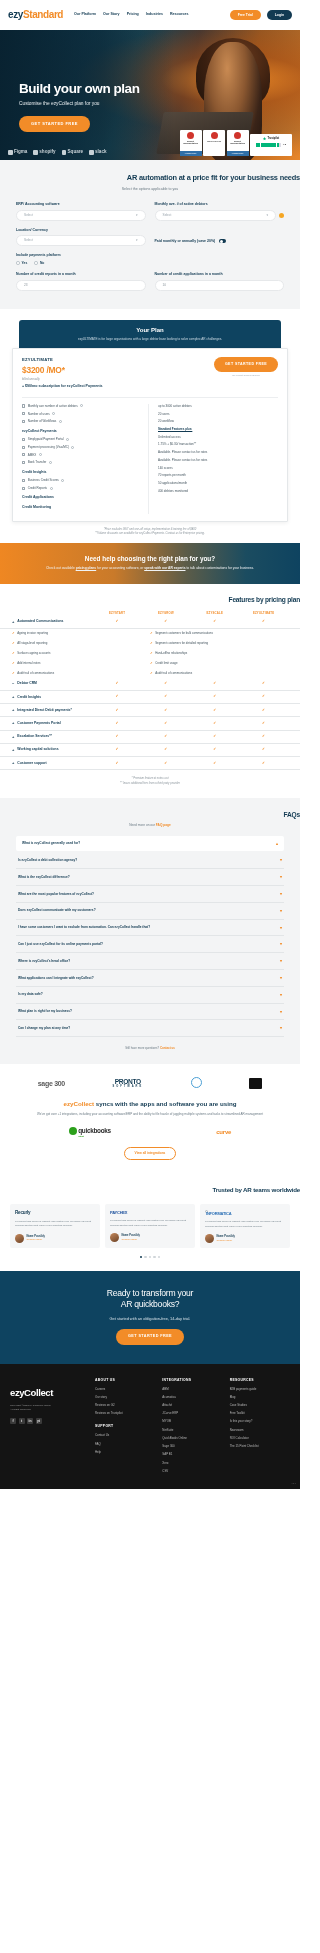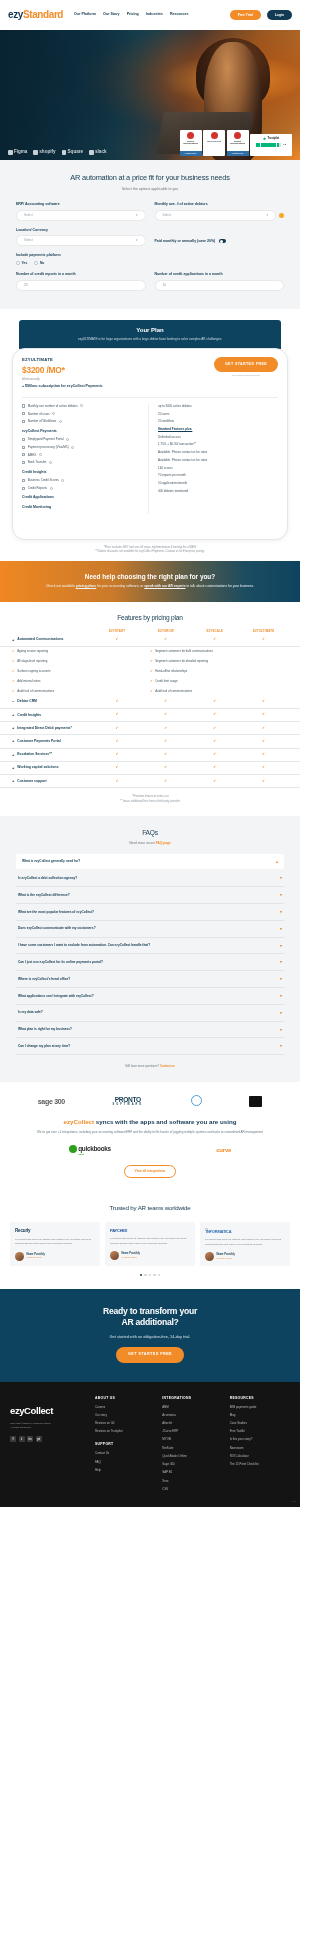--- a/index.html
+++ b/index.html
@@ -46,21 +46,21 @@
   .bg.tp{width:42px;height:22px;padding:3px 2px;}
   .tp-top{display:flex;align-items:center;gap:1px;font-size:2.6px;font-weight:700;color:#191919;}
   .star{color:#00b67a;font-size:4px;line-height:1;}
   .stars{display:flex;gap:.6px;margin-top:1.6px;align-items:center;}
   .stars i{width:4.6px;height:4.6px;background:#00b67a;display:inline-block;}
   .stars i:last-of-type{background:linear-gradient(90deg,#00b67a 55%,#dcdce6 55%);}
   .stars b{font-size:2.4px;color:#191919;margin-left:1px;}
 
   
   .sec-calc{background:#f3f4f5;padding:13px 0 18px;}
-  .h2{text-align:center;color:#123a52;font-weight:400;letter-spacing:-.2px;}
+  .h2{text-align:right;color:#123a52;font-weight:700;letter-spacing:-.2px;}
   .sec-calc .h2{font-size:7.4px;}
   .sub{text-align:center;color:#6b7a84;font-size:3.6px;margin-top:3px;}
   .form{padding:0 16px;margin-top:10px;}
   .frow{display:flex;gap:9px;margin-bottom:7px;}
   .fcol{flex:1;min-width:0;}
   .flab{font-size:3.5px;font-weight:700;color:#123a52;margin-bottom:2.5px;}
   .sel{background:#fff;border-radius:20px;height:11px;display:flex;align-items:center;justify-content:space-between;padding:0 7px;border:1px solid #e6e8ea;}
   .sel span{font-size:3.2px;color:#9aa5ad;}
   .car{font-size:3.4px;color:#5d6b74;}
   .withdot{display:flex;align-items:center;gap:3px;}
@@ -74,21 +74,21 @@
   .rb{width:3.6px;height:3.6px;border-radius:50%;border:.7px solid #b6bfc5;background:#fff;}
   .radio span{font-size:3.3px;font-weight:700;color:#123a52;}
   .inp{background:#fff;border-radius:20px;height:11px;display:flex;align-items:center;padding:0 7px;border:1px solid #e6e8ea;}
   .inp span{font-size:3.2px;color:#8b959c;}
 
   
   .planwrap{padding:11px 12px 6px;background:#fff;}
   .plan-hd{background:#0e4360;border-radius:3px 3px 0 0;padding:6px 14px 7px;text-align:center;margin:0 7px;}
   .plan-hd h3{color:#fff;font-size:6px;font-weight:700;}
   .plan-hd p{color:#cfdde6;font-size:3.1px;margin-top:2.5px;line-height:1.5;}
-  .plan-cd{background:#fff;border:1px solid #e4e7e9;border-radius:13px;margin-top:-1px;padding:8px 9px 25px;box-shadow:0 1px 4px rgba(0,0,0,.07);}
+  .plan-cd{background:#fff;border:1px solid #e4e7e9;border-radius:1px;margin-top:-1px;padding:8px 9px 7px;box-shadow:0 1px 4px rgba(0,0,0,.07);}
   .ptop{display:flex;justify-content:space-between;align-items:flex-start;}
   .tier{font-size:4.2px;font-weight:700;color:#123a52;letter-spacing:.2px;}
   .price{font-size:8.4px;font-weight:700;color:#f28c28;margin-top:1.5px;letter-spacing:-.2px;}
   .billed{font-size:2.8px;color:#8b959c;margin-top:.5px;}
   .addon{font-size:3.6px;font-weight:700;color:#123a52;margin-top:2.5px;}
   .pbtn{text-align:center;}
   .pbtn .b{background:#f28c28;color:#fff;font-size:3.6px;font-weight:700;letter-spacing:.4px;border-radius:20px;padding:5px 11px;display:inline-block;white-space:nowrap;}
   .pbtn .n{font-size:2.5px;color:#a3acb2;margin-top:2.5px;}
   .ftab{display:flex;margin-top:8px;border-top:1px solid #eceef0;padding-top:6px;}
   .fcolL{flex:1;border-right:1px solid #eceef0;padding-right:6px;}
@@ -177,21 +177,21 @@
   .cfoot{display:flex;align-items:center;gap:2.5px;margin-top:5px;}
   .av{width:9px;height:9px;border-radius:50%;background:linear-gradient(150deg,#c68a5e,#6b4226);flex:0 0 auto;}
   .cname{font-size:2.6px;font-weight:700;color:#123a52;}
   .crole{font-size:2.2px;color:#f28c28;}
   .dots{display:flex;gap:2px;justify-content:center;margin-top:8px;}
   .dots i{width:2.4px;height:2.4px;border-radius:50%;background:#cfd5d9;display:inline-block;}
   .dots i.on{background:#123a52;}
 
   
   .sec-cta{background:#0e4360;padding:17px 16px 19px;text-align:center;}
-  .sec-cta h3{color:#fff;font-size:8.6px;font-weight:700;line-height:1.25;letter-spacing:-.25px;}
+  .sec-cta h3{color:#fff;font-size:8.6px;font-weight:400;line-height:1.25;letter-spacing:-.25px;}
   .sec-cta p{color:#d5e0e7;font-size:3.9px;margin-top:6px;}
   .sec-cta .b{display:inline-block;margin-top:8px;background:#f28c28;color:#fff;font-size:3.8px;font-weight:700;letter-spacing:.4px;border-radius:20px;padding:5px 12px;}
 
   
   .foot{background:#141414;padding:14px 10px 12px;display:flex;gap:7px;}
   .fbrand{width:78px;flex:0 0 auto;}
   .fbrand .lg{font-size:9.5px;font-weight:700;color:#fff;letter-spacing:-.4px;margin-top:8px;}
   .fbrand .cp{font-size:2.5px;color:#9a9a9a;margin-top:4px;line-height:1.6;}
   .soc{display:flex;gap:2.5px;margin-top:6px;}
   .soc i{width:6px;height:6px;border-radius:1px;background:#3a3a3a;display:inline-block;position:relative;}
@@ -218,20 +218,25 @@
     </div>
     <div class="btn-tr">Free Trial</div>
     <div class="btn-li">Login</div>
   </div>
 
   <div class="hero">
     <div class="hair"></div>
     <div class="silhouette"></div>
     <div class="laptop"></div>
     <div class="vsh"></div>
+    <div class="hero-in">
+      <h1>Build your own plan</h1>
+      <p>Customise the ezyCollect plan for you</p>
+      <div class="cta-o">GET STARTED FREE</div>
+    </div>
     <div class="lstrip">
       <div class="brands">
         <div class="brand">
             <span class="bmark"></span>
             <span>Figma</span>
           </div>
         <div class="brand">
             <span class="bmark"></span>
             <span>shopify</span>
           </div>
@@ -706,21 +711,21 @@
     <div class="dots">
         <i class="on"></i>
         <i></i>
         <i></i>
         <i></i>
         <i></i>
       </div>
   </div>
 
   <div class="sec-cta">
-    <h3><span>Ready to transform your</span><br><span>AR additional?</span></h3>
+    <h3><span>Ready to transform your</span><br><span>AR quickbooks?</span></h3>
     <p>Get started with an obligation-free, 14-day trial.</p>
     <div class="b">GET STARTED FREE</div>
   </div>
 
   <div class="foot">
     <div class="fbrand">
       <div class="lg">ezyCollect</div>
       <div class="cp"><span>Copyright ©2023 by Company Name</span><br><span>All Right Reserved</span></div>
       <div class="soc">
         <i>

